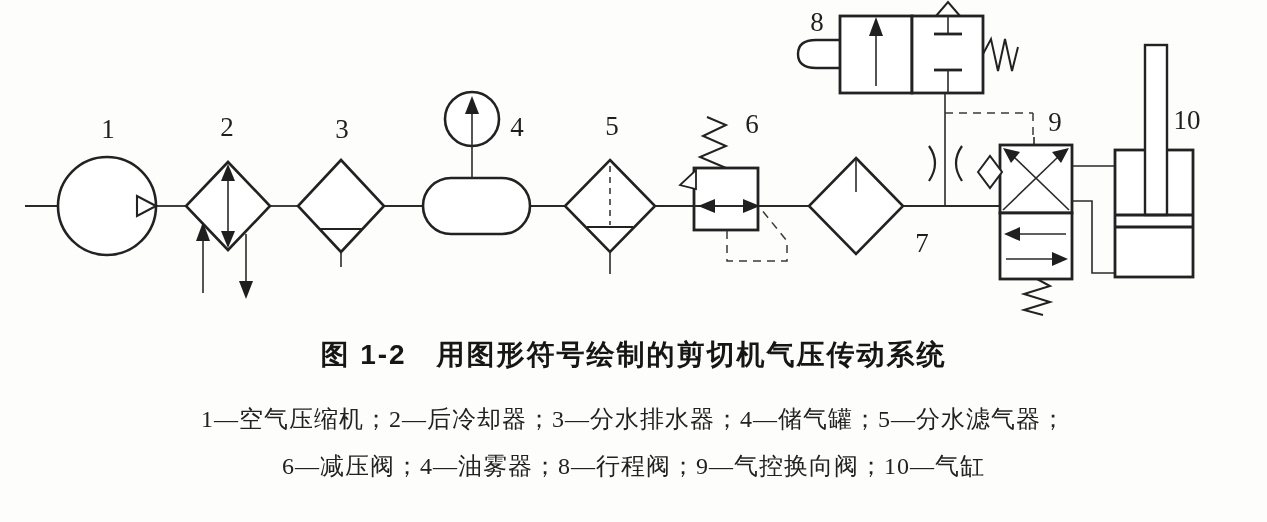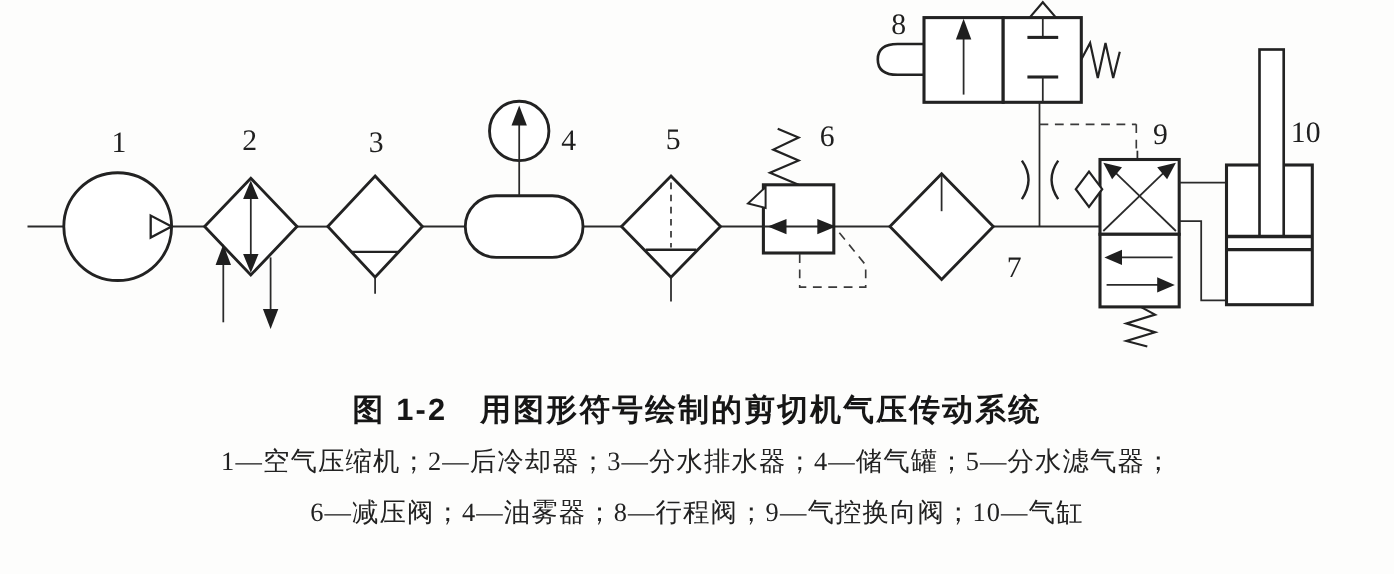--- a/index.html
+++ b/index.html
@@ -16,21 +16,21 @@
   .thin{stroke:#2a2a2a;stroke-width:1.6;fill:none;}
   .inner{stroke:#222;stroke-width:2.2;fill:none;}
   .dash{stroke:#3a3a3a;stroke-width:1.5;fill:none;stroke-dasharray:8 6;}
   .dash2{stroke:#3a3a3a;stroke-width:1.6;fill:none;stroke-dasharray:6 5;}
   .head{fill:#1f1f1f;stroke:none;}
   .spring{stroke:#222;stroke-width:2;fill:none;}
   .num{font-family:"Liberation Serif","DejaVu Serif",serif;font-size:27px;fill:#1f1f1f;text-anchor:middle;}
   .caption-title{
     position:absolute;left:0;top:336px;width:1267px;text-align:center;
     font-family:"Liberation Sans","DejaVu Sans",sans-serif;
-    font-weight:bold;font-size:28px;letter-spacing:2px;color:#161616;margin-top:18px;
+    font-weight:bold;font-size:28px;letter-spacing:2px;color:#161616;
   }
   .legend-line{
     position:absolute;left:0;width:1267px;text-align:center;
     font-family:"Liberation Serif","DejaVu Serif",serif;
     font-size:24px;letter-spacing:1px;color:#222;
   }
   .legend-1{top:403px;}
   .legend-2{top:450px;}
 </style>
 </head>

